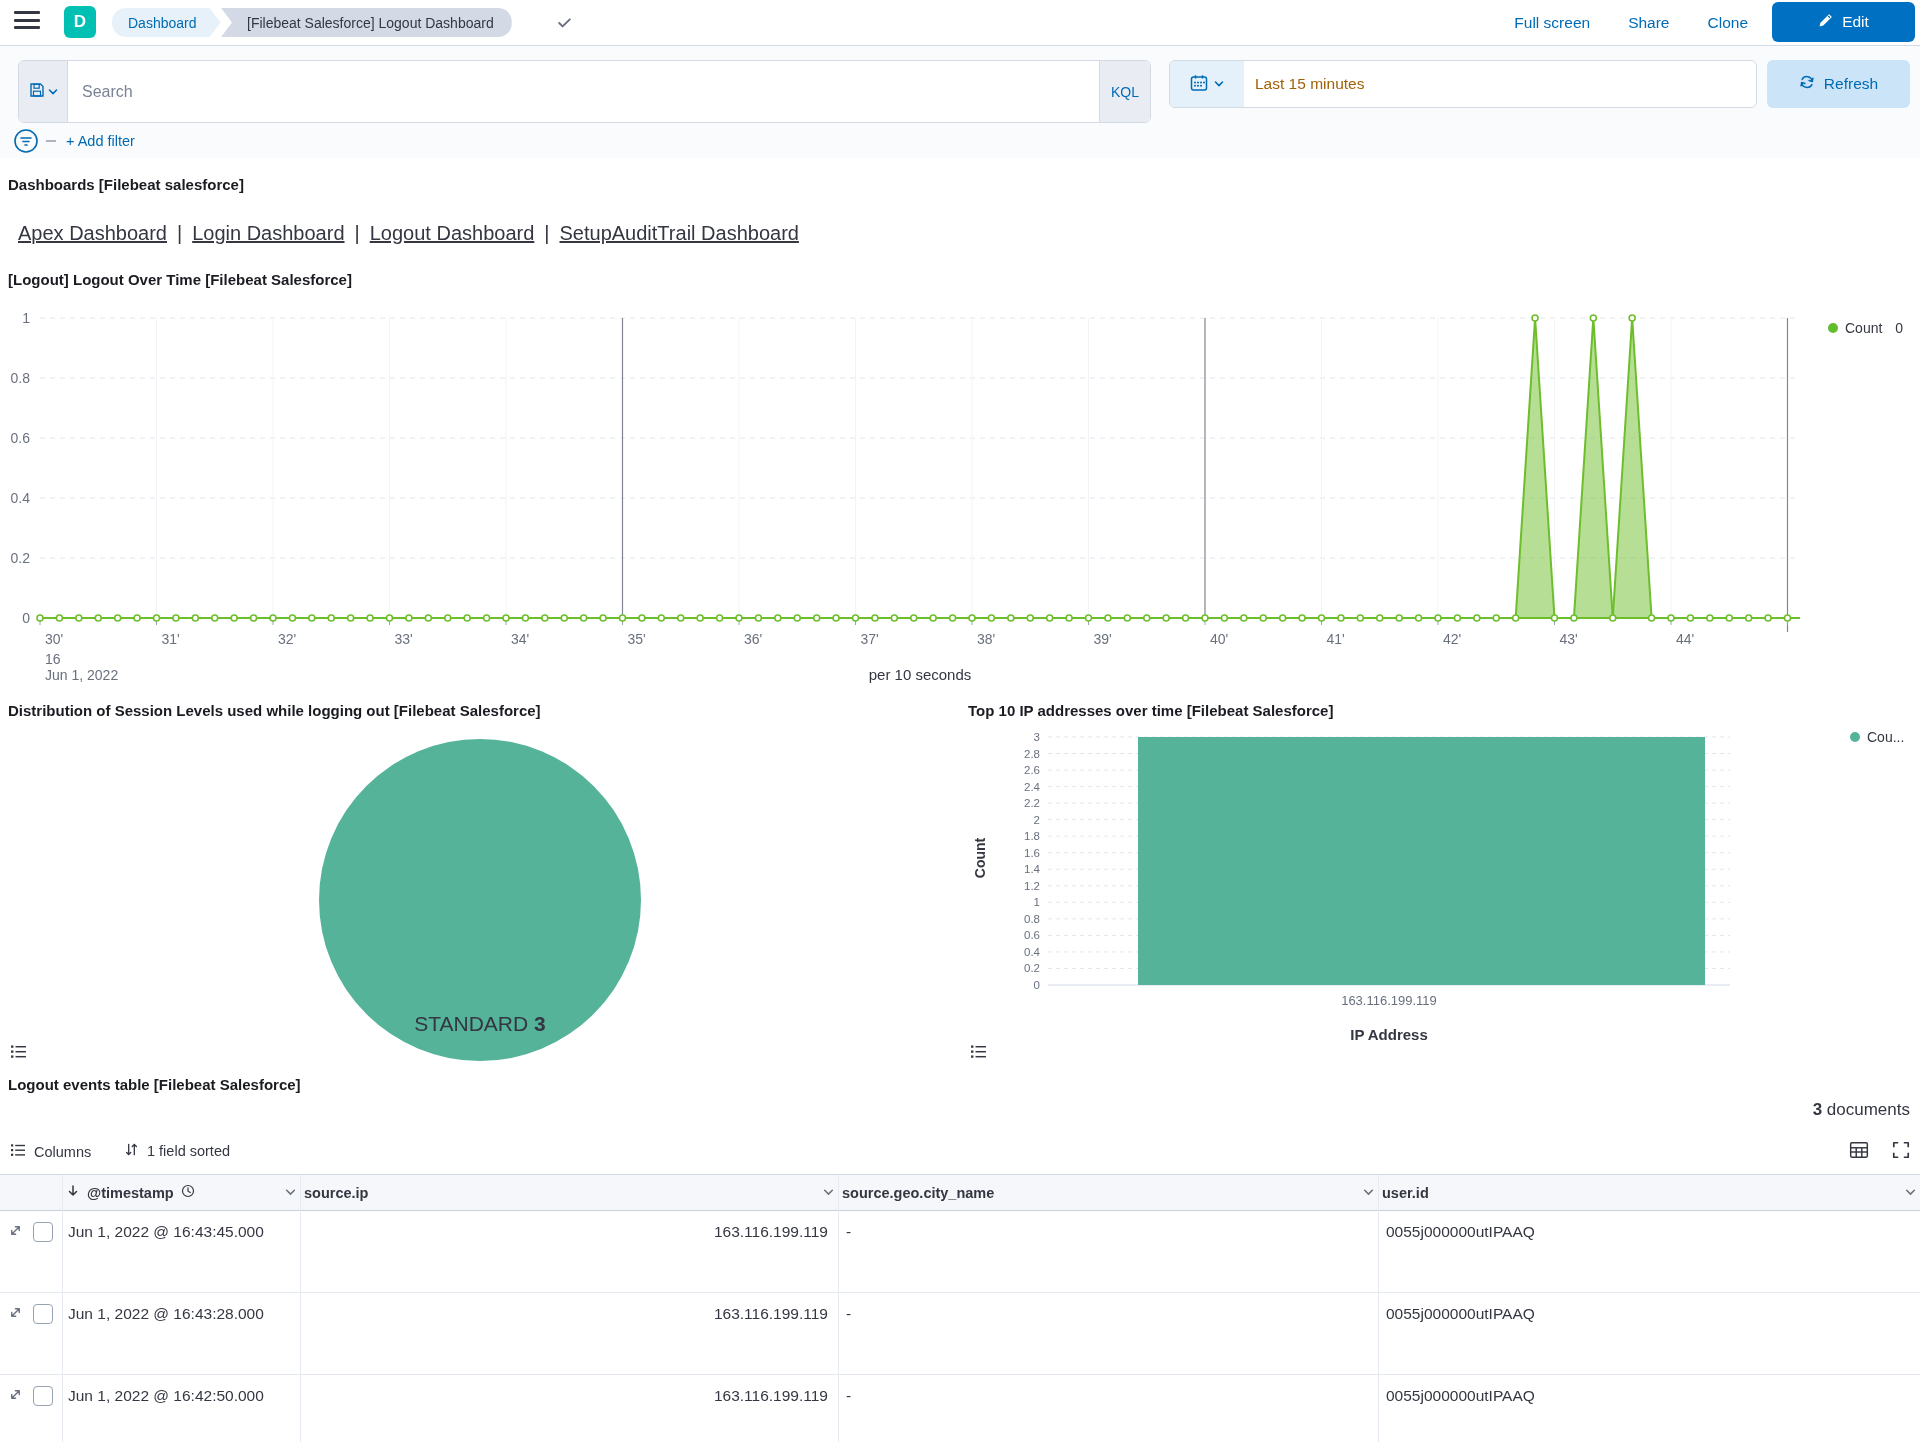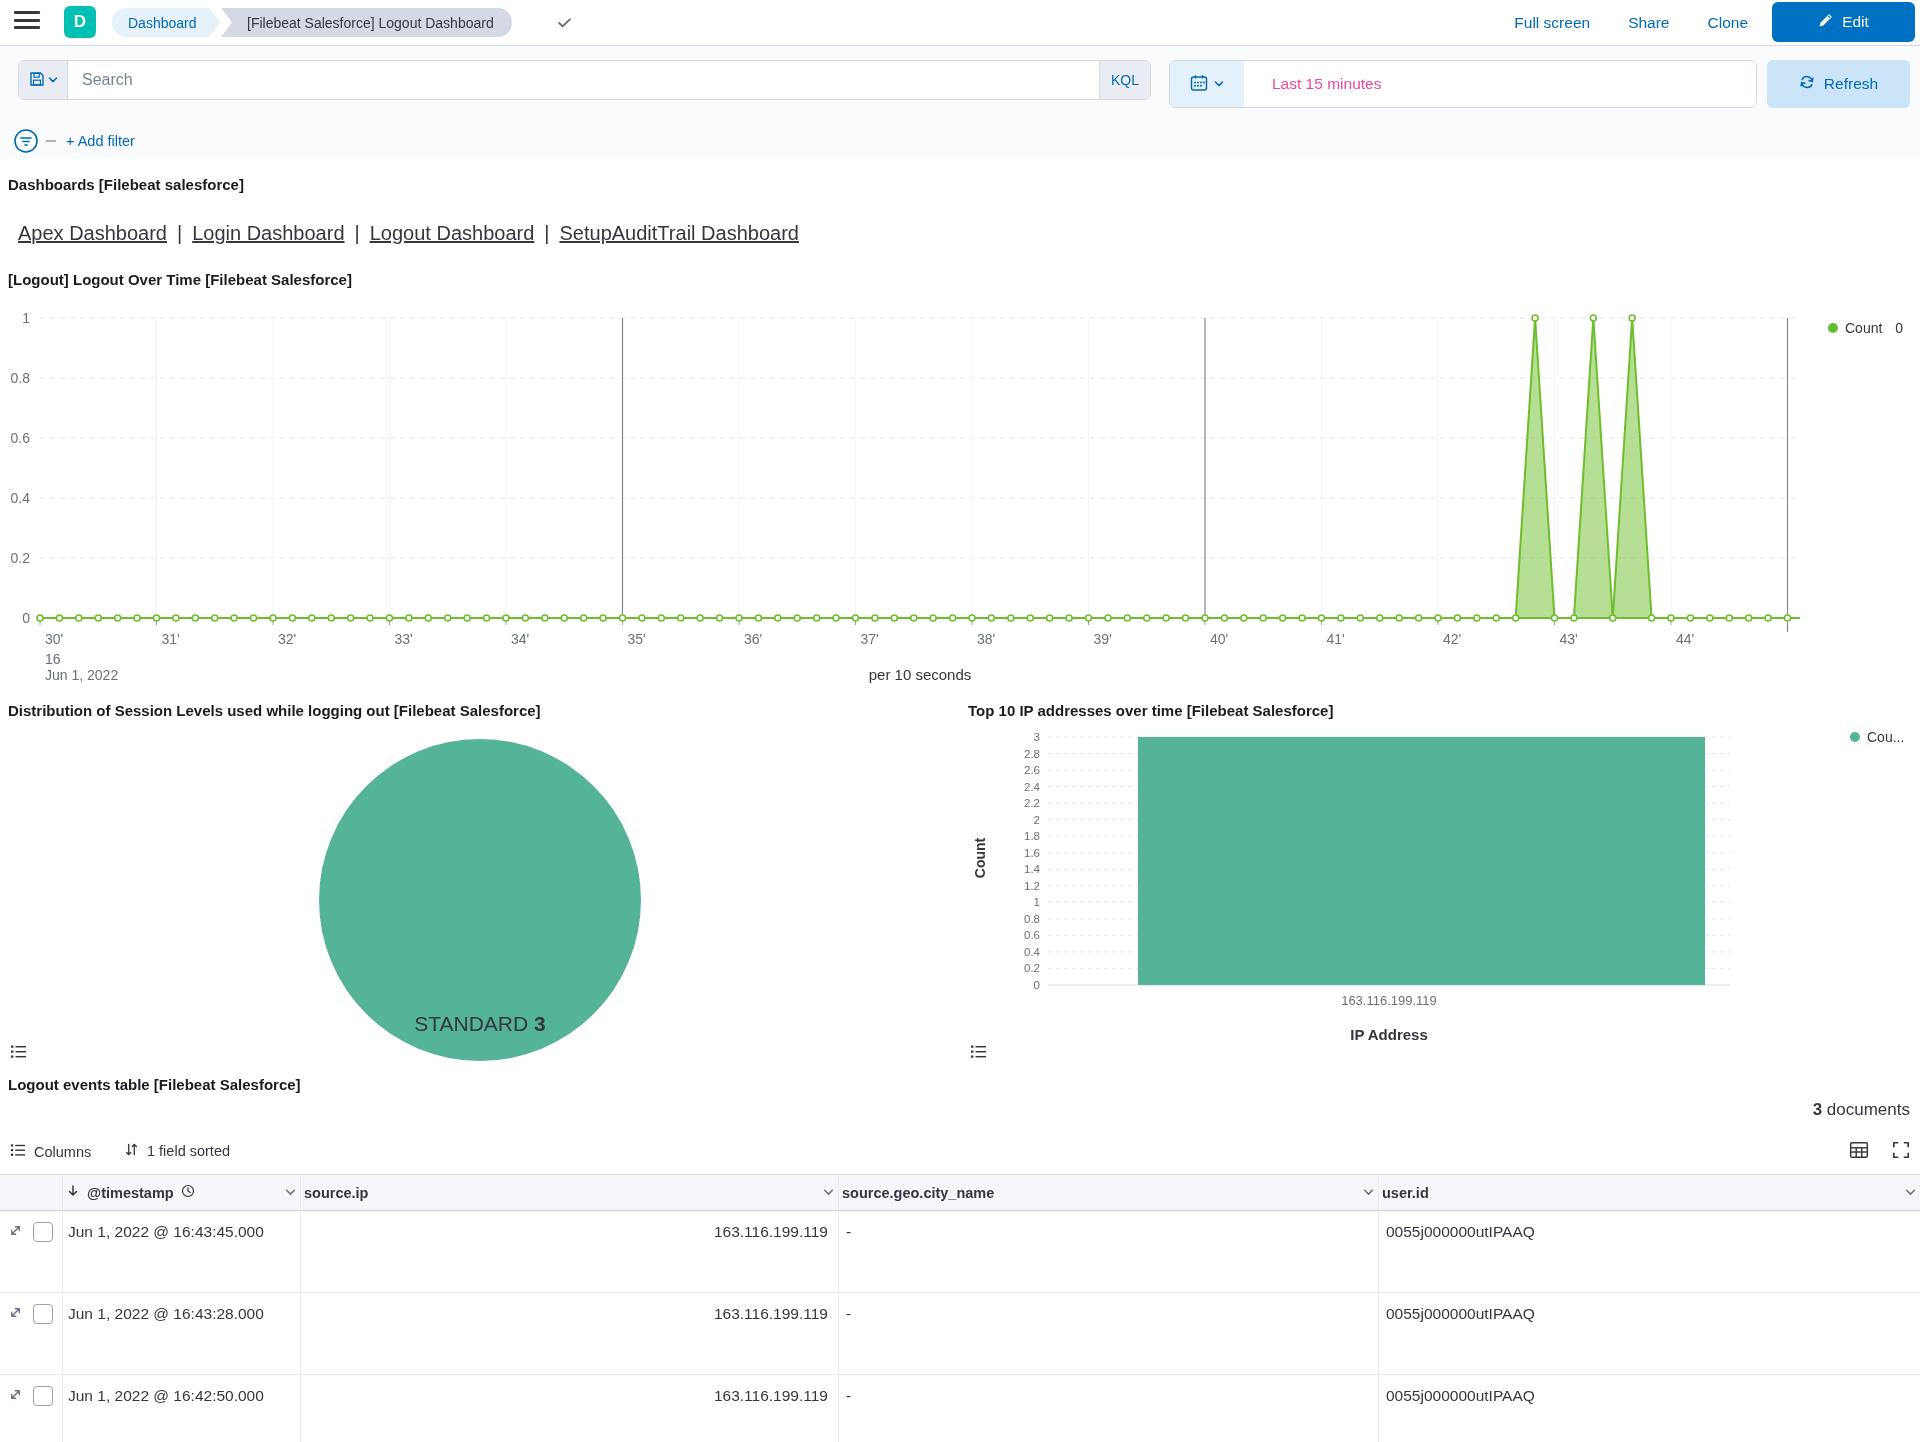--- a/index.html
+++ b/index.html
@@ -20,31 +20,31 @@
   .crumb-current{left:221px;background:#D3DAE6;color:#343741;padding:0 18px 0 26px;border-radius:0 14px 14px 0;
     clip-path:polygon(0 0,100% 0,100% 100%,0 100%,11px 50%);cursor:pointer;}
   .check-wrap{position:absolute;left:556px;top:14px;}
   .top-actions{position:absolute;right:172px;top:0;height:45px;display:flex;gap:38px;align-items:center;}
   .top-actions a{color:#006BB4;font-size:15.5px;text-decoration:none;cursor:pointer;}
   .edit-btn{position:absolute;right:5px;top:2px;width:143px;height:40px;border-radius:6px;background:#0071C2;border:none;
     color:#fff;font-size:15.5px;font-weight:400;display:flex;align-items:center;justify-content:center;gap:9px;cursor:pointer;}
 
   
   .query-strip{position:absolute;top:46px;left:0;width:1920px;height:112px;background:#FAFBFD;}
-  .search-box{position:absolute;left:18px;top:60px;width:1133px;height:40px;border:1px solid #D3DAE6;border-radius:6px;
+  .search-box{position:absolute;left:18px;top:60px;width:1133px;height:63px;border:1px solid #D3DAE6;border-radius:6px;
     background:#fff;display:flex;box-sizing:border-box;overflow:hidden;}
   .save-addon{width:48px;background:#E9EDF3;border-right:1px solid #D3DAE6;display:flex;align-items:center;justify-content:center;gap:3px;cursor:pointer;}
   .search-box input{flex:1;border:none;outline:none;font-size:16px;padding:0 14px;color:#343741;font-family:"Liberation Sans",sans-serif;background:transparent;}
   .search-box input::placeholder{color:#7a8394;}
   .kql-addon{width:50px;background:#E9EDF3;border-left:1px solid #D3DAE6;display:flex;align-items:center;justify-content:center;
     color:#006BB4;font-size:14px;cursor:pointer;}
   .date-box{position:absolute;left:1169px;top:60px;width:588px;height:48px;border:1px solid #D3DAE6;border-radius:6px;background:#fff;
     display:flex;box-sizing:border-box;overflow:hidden;}
   .cal-addon{width:74px;background:#E4F0FA;display:flex;align-items:center;justify-content:center;gap:6px;cursor:pointer;}
-  .time-text{flex:1;display:flex;align-items:center;padding-left:28px;font-size:15.5px;color:#ec4899;cursor:pointer;}
+  .time-text{flex:1;display:flex;align-items:center;padding-left:11px;font-size:15.5px;color:#a16207;cursor:pointer;}
   .refresh-btn{position:absolute;left:1767px;top:60px;width:143px;height:48px;border:none;border-radius:6px;background:#CCE4F7;
     color:#006BB4;font-size:15.5px;font-weight:500;display:flex;align-items:center;justify-content:center;gap:9px;cursor:pointer;}
 
   
   .filter-opts{position:absolute;left:12px;top:127px;width:28px;height:28px;cursor:pointer;}
   .filter-divider{position:absolute;left:46px;top:140px;width:10px;height:2px;background:#AEB4BF;}
   .add-filter{position:absolute;left:66px;top:133px;color:#006BB4;font-size:14.5px;cursor:pointer;}
 
   
   .panel-title{position:absolute;font-size:15px;font-weight:bold;color:#1a1c21;white-space:nowrap;}

